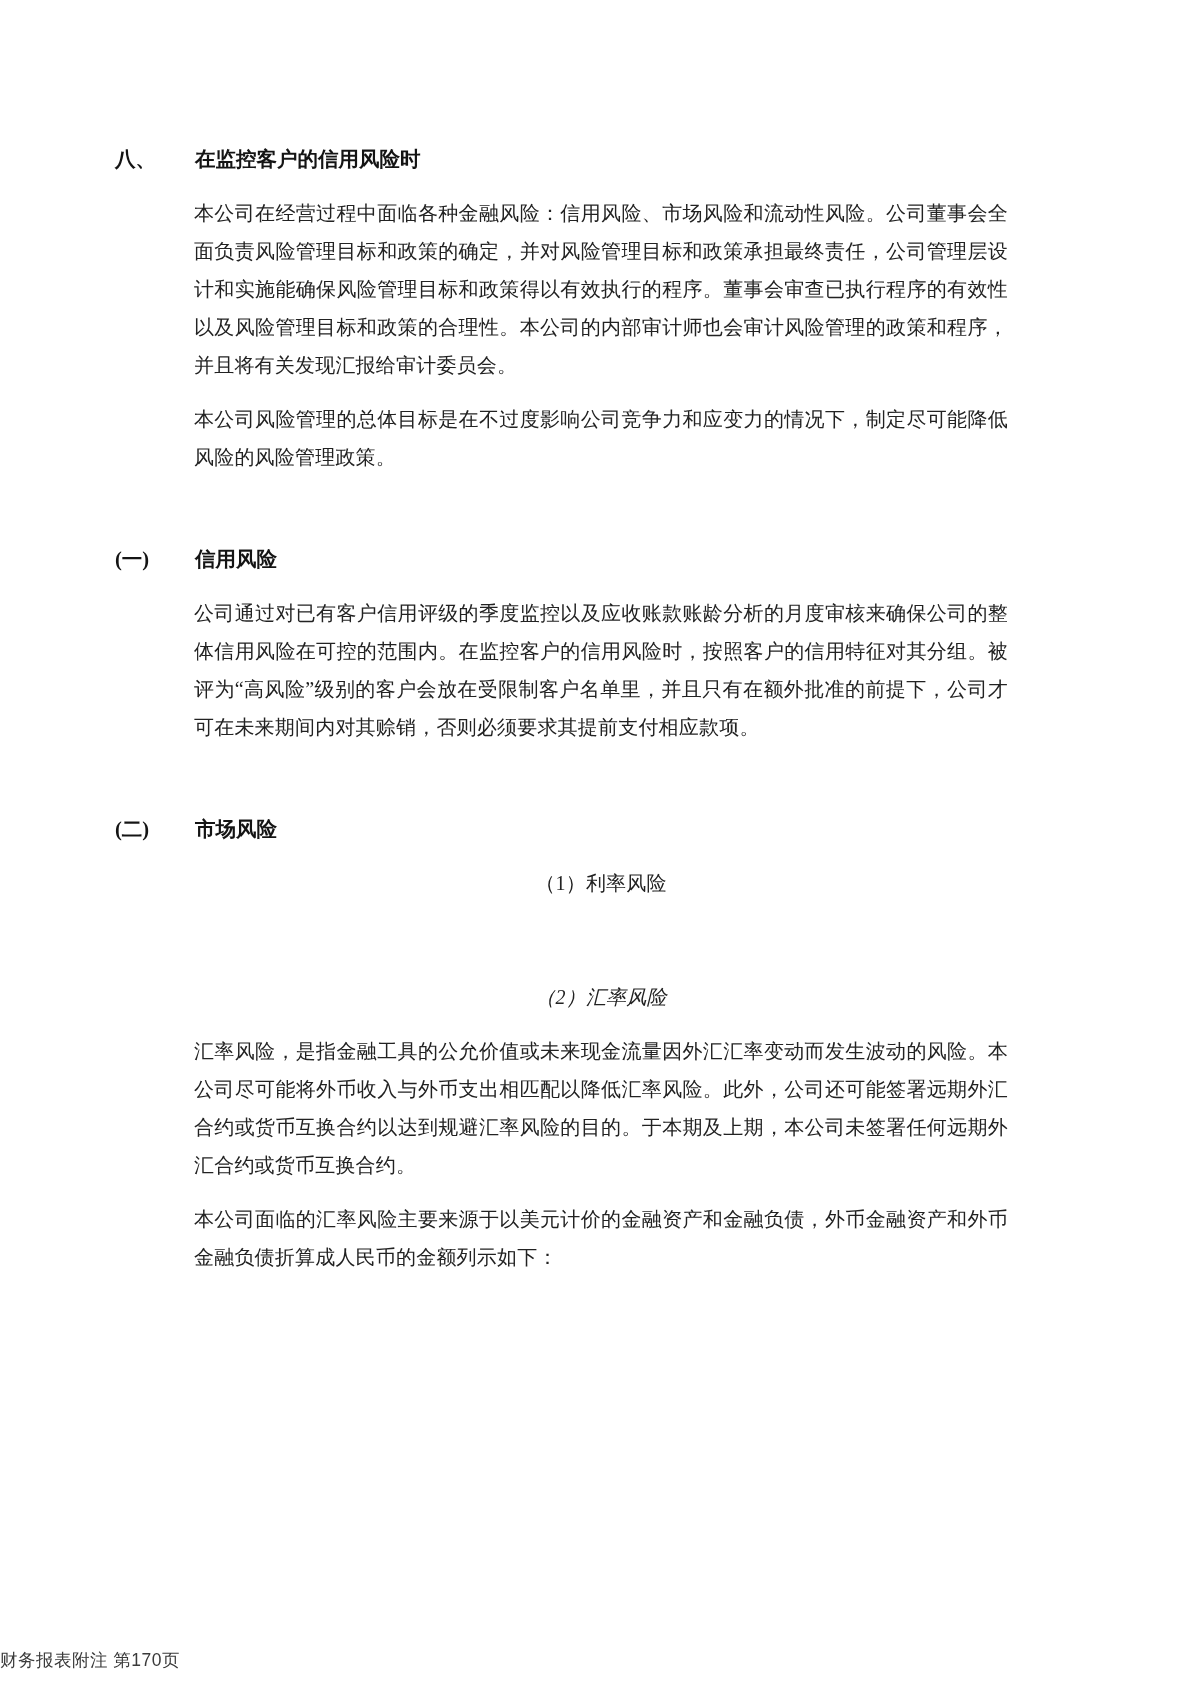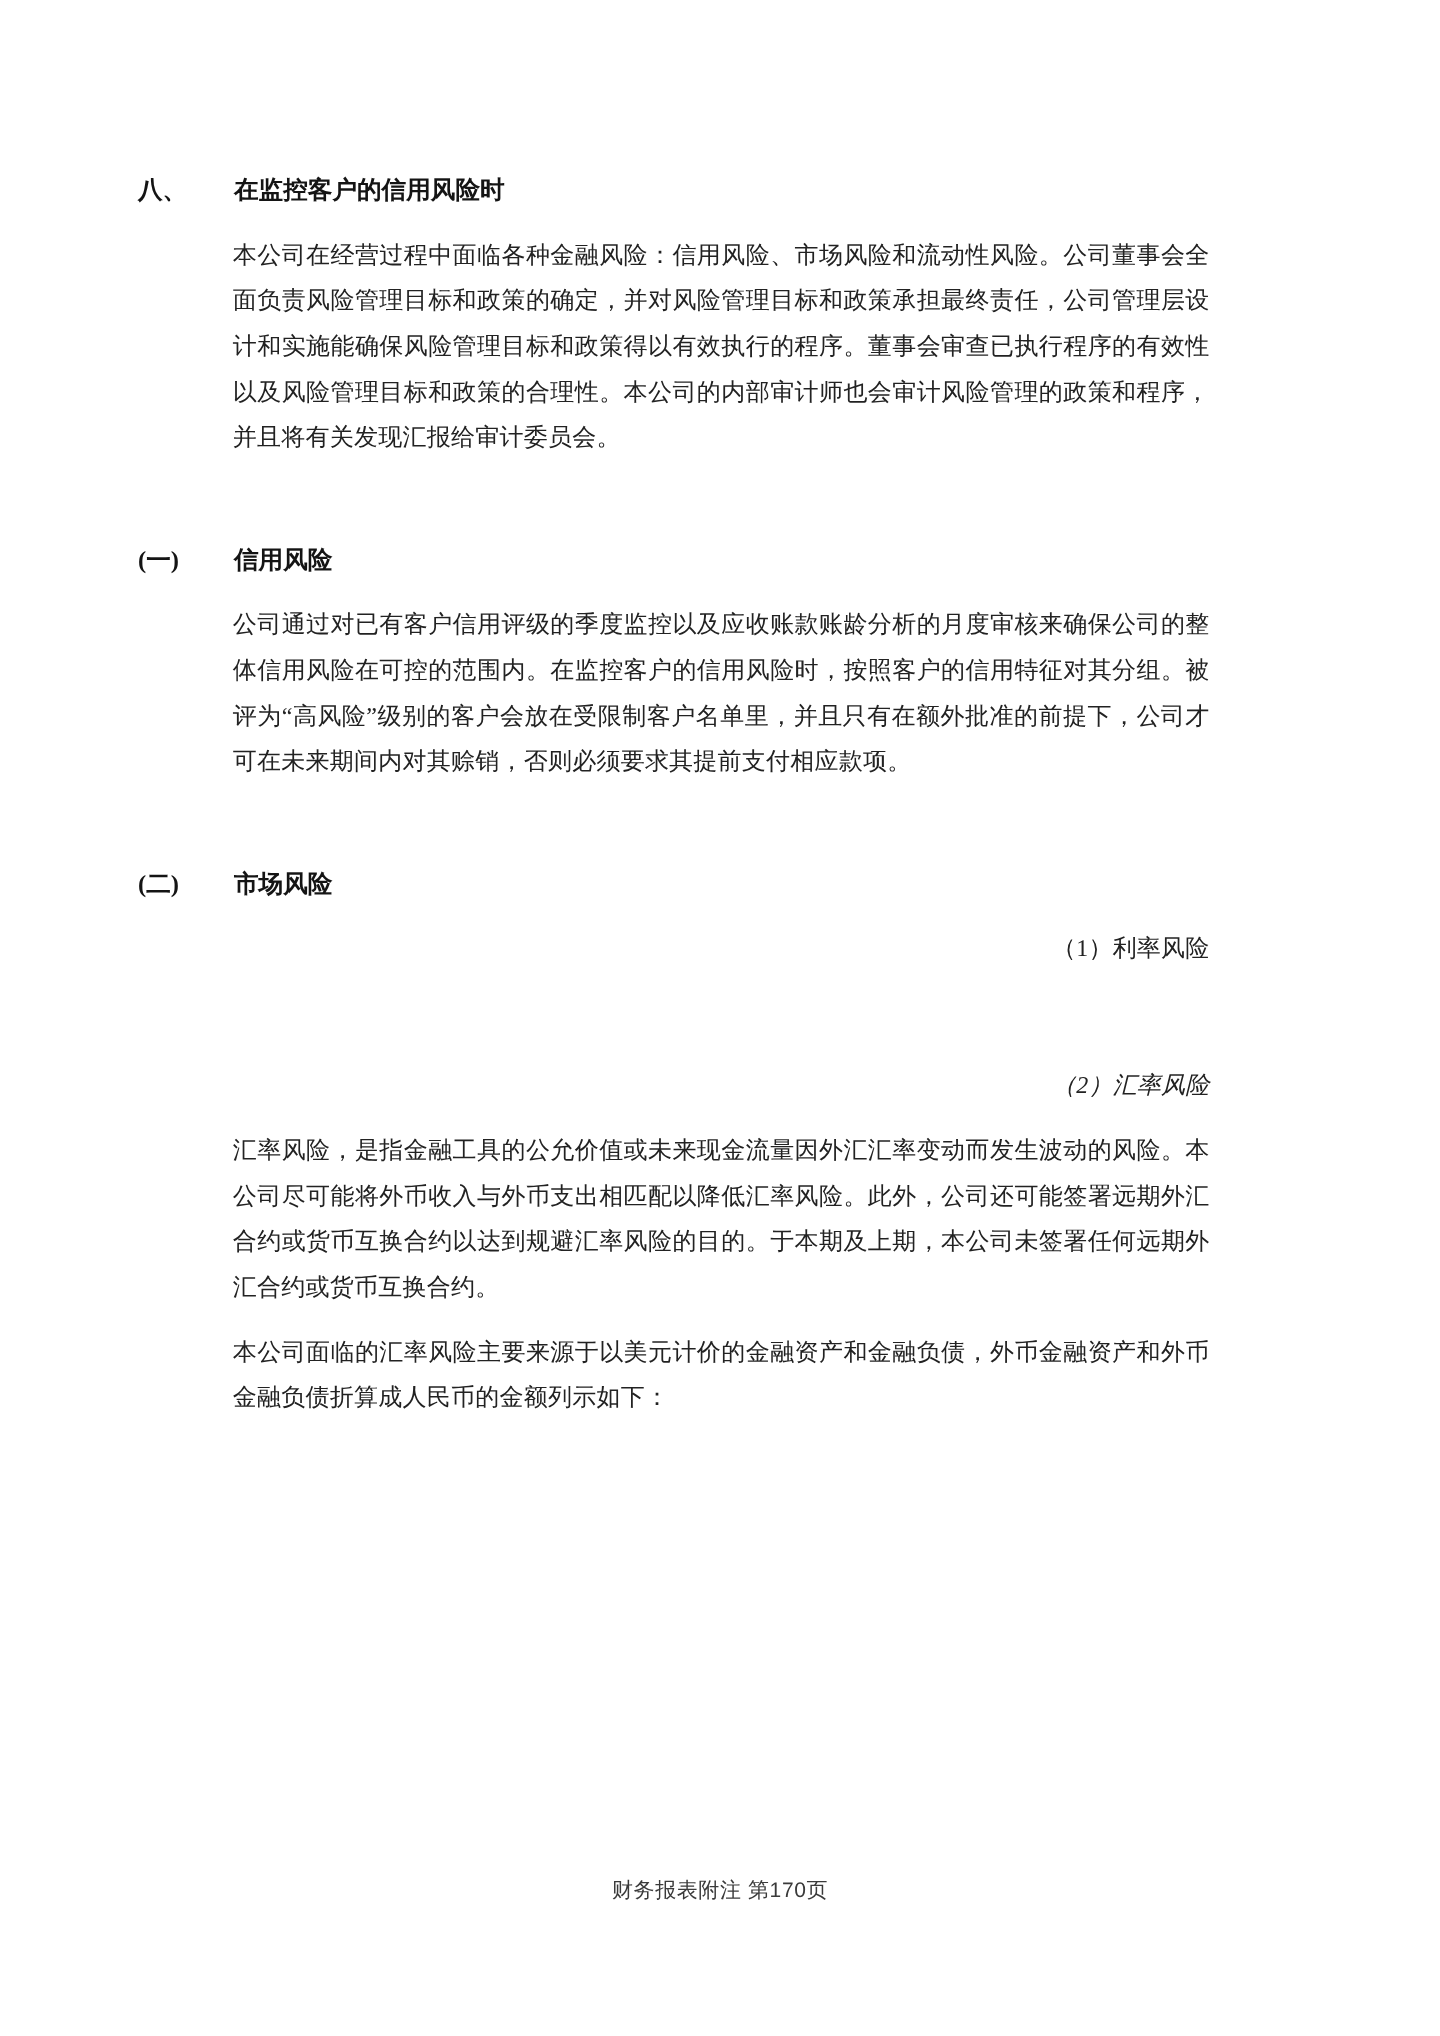--- a/index.html
+++ b/index.html
@@ -43,60 +43,61 @@
   .para {
     margin: 16px;
     font-size: 20px;
     line-height: 38px;
     text-align: justify;
     text-justify: inter-ideograph;
     letter-spacing: 0.2px;
     color: #222222;
   }
   .para.subhead {
-    text-align: right;
+    text-align: center;
   }
   .sec + .sec {
     margin-top: 64px;
   }
   .sec-head + .sec-body {
     margin-top: 0;
   }
   .pre-gap {
     margin-top: 14px;
   }
   .blank-line-before {
     margin-top: 76px;
     font-style: italic;
   }
   .footer {
     position: absolute;
     left: 0;
     right: 0;
-    top: 1563px;
-    text-align: center;
+    top: 1648px;
+    text-align: left;
     font-family: "Liberation Sans", "DejaVu Sans", sans-serif;
     font-size: 17.5px;
     color: #3a3a3a;
     letter-spacing: 0.5px;
   }
 </style>
 </head>
 <body>
 
 <div class="page">
   <main class="content">
 
     <section class="sec">
       <div class="sec-head">
         <span class="sec-num">八、</span>
         <span class="sec-title">在监控客户的信用风险时</span>
       </div>
       <div class="sec-body pre-gap">
         <p class="para">本公司在经营过程中面临各种金融风险：信用风险、市场风险和流动性风险。公司董事会全面负责风险管理目标和政策的确定，并对风险管理目标和政策承担最终责任，公司管理层设计和实施能确保风险管理目标和政策得以有效执行的程序。董事会审查已执行程序的有效性以及风险管理目标和政策的合理性。本公司的内部审计师也会审计风险管理的政策和程序，并且将有关发现汇报给审计委员会。</p>
+        <p class="para">本公司风险管理的总体目标是在不过度影响公司竞争力和应变力的情况下，制定尽可能降低风险的风险管理政策。</p>
       </div>
     </section>
 
     <section class="sec">
       <div class="sec-head">
         <span class="sec-num">(一)</span>
         <span class="sec-title">信用风险</span>
       </div>
       <div class="sec-body">
         <p class="para">公司通过对已有客户信用评级的季度监控以及应收账款账龄分析的月度审核来确保公司的整体信用风险在可控的范围内。在监控客户的信用风险时，按照客户的信用特征对其分组。被评为“高风险”级别的客户会放在受限制客户名单里，并且只有在额外批准的前提下，公司才可在未来期间内对其赊销，否则必须要求其提前支付相应款项。</p>

